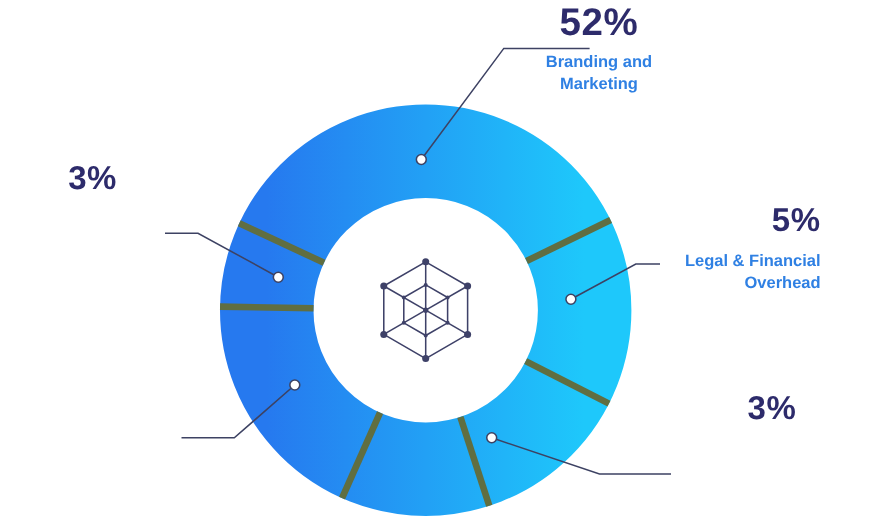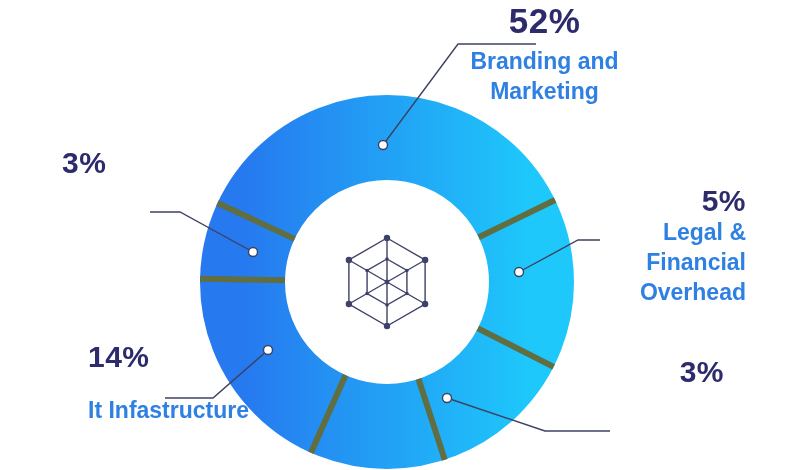--- a/index.html
+++ b/index.html
@@ -4,30 +4,30 @@
 <style>
   html,body{margin:0;padding:0;background:#ffffff;}
   .stage{
     position:relative;width:810px;height:470px;background:#ffffff;overflow:hidden;
     font-family:"Liberation Sans",sans-serif;
     --pct:#2d2b6b; --cat:#2f80e3;
   }
   .stage svg{position:absolute;left:0;top:0;}
   .lbl{position:absolute;}
   .pct{font-weight:700;color:var(--pct);letter-spacing:.5px;line-height:1;}
-  .cat{font-weight:700;color:var(--cat);font-size:23px;line-height:1.3;}
+  .cat{font-weight:700;color:var(--cat);font-size:15px;line-height:1.3;}
   .lbl-0{left:462px;top:3px;width:165px;text-align:center;}
   .lbl-0 .pct{font-size:35px;}
   .lbl-0 .cat{margin-top:9px;}
   .lbl-1{left:590px;top:186px;width:156px;text-align:right;}
   .lbl-2{left:600px;top:357px;width:124px;text-align:right;}
   .lbl-3{left:88px;top:342px;width:172px;text-align:left;}
   .lbl-4{left:62px;top:148px;width:112px;text-align:left;}
   .lbl-1 .pct,.lbl-2 .pct,.lbl-3 .pct,.lbl-4 .pct{font-size:30px;}
-  .lbl-1 .cat{margin-top:2px;}
+  .lbl-1 .cat{margin-top:12px;}
   .lbl-2 .cat{margin-top:13px;}
   .lbl-3 .cat{margin-top:24px;}
   .lbl-4 .cat{margin-top:25px;}
 </style>
 </head>
 <body>
 
 <div class="stage" id="stage" style="--pct: #2d2b6b; --cat: #2f80e3; background: rgb(255, 255, 255);">
 
   <svg id="chart-svg" width="810" height="470" viewBox="0 0 810 470">
@@ -86,22 +86,18 @@
 
   <div class="lbl lbl-1">
     <div class="pct">5%</div>
     <div class="cat">Legal &amp; Financial Overhead</div>
   </div>
 
   <div class="lbl lbl-2">
     <div class="pct">3%</div>
   </div>
 
-  <div class="lbl lbl-3">
-    <div class="pct">14%</div>
-    <div class="cat">It Infastructure</div>
-  </div>
 
   <div class="lbl lbl-4">
     <div class="pct">3%</div>
   </div>
 
 </div>
 
 </body></html>

